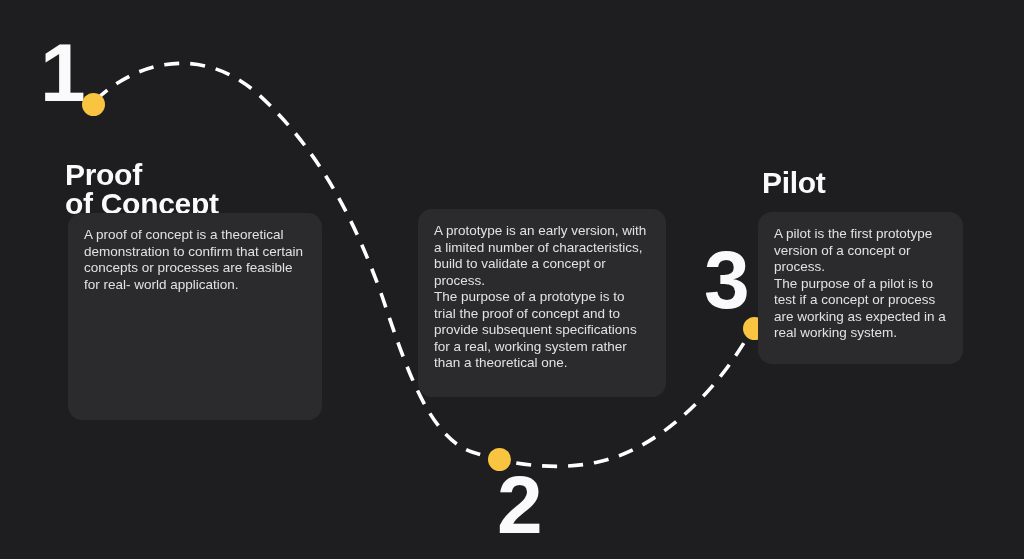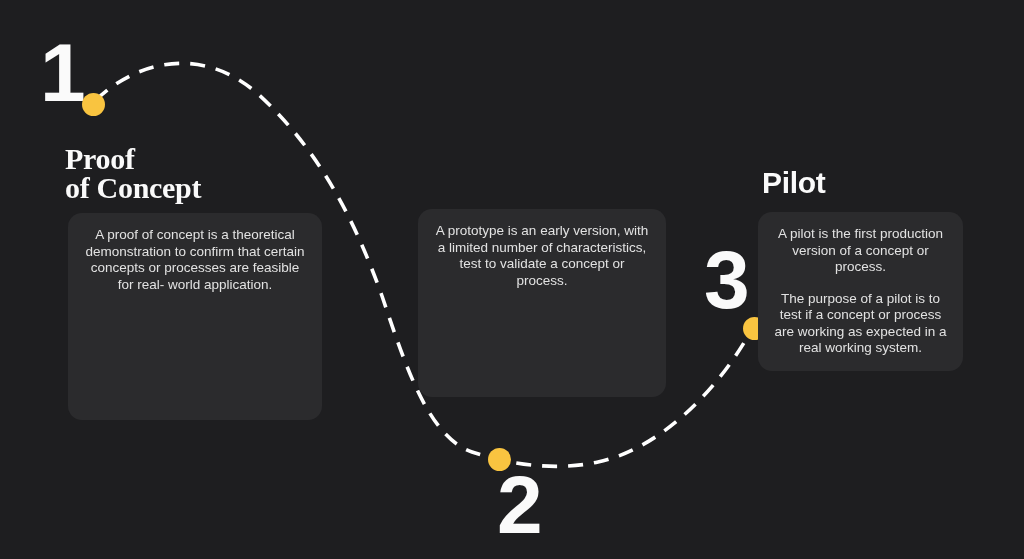--- a/index.html
+++ b/index.html
@@ -55,37 +55,36 @@
   .dot-2 { left: 488px; top: 448px; }
   .dot-3 { left: 743px; top: 317px; }
   .stage-title {
     position: absolute;
     color: var(--heading);
     font-weight: 700;
     font-size: 30px;
     line-height: 29px;
     letter-spacing: -0.3px;
   }
-  .title-1 { left: 65px;  top: 144px; font-family: Liberation Serif, serif; }
+  .title-1 { left: 65px;  top: 160px; }
   .title-2 { left: 419px; top: 170px; }
   .title-3 { left: 762px; top: 168px; }
   .stage-card {
     position: absolute;
     background: var(--card);
     border-radius: 14px;
     padding: 14px 16px;
     color: var(--body-text);
     font-size: 13.5px;
     line-height: 16.5px;
-    text-align: center;
   }
   .card-1 { left: 68px;  top: 213px; width: 254px; min-height: 207px; }
   .card-2 { left: 418px; top: 209px; width: 248px; min-height: 188px; }
   .card-3 { left: 758px; top: 212px; width: 205px; min-height: 152px; }
-  .stage-card p + p { margin-top: 15px; }
+  .stage-card p + p { }
 </style>
 </head>
 <body>
 
 <div class="canvas">
 
   <svg class="curve-svg" viewBox="0 0 1024 559" aria-hidden="true">
     <path d="M 96 100
              C 140 58, 205 47, 258 94
              C 315 146, 352 212, 382 296
@@ -100,26 +99,27 @@
     <span>Proof</span><br>
     <span>of Concept</span>
   </div>
   <div class="stage-card card-1">
     <p>A proof of concept is a theoretical demonstration to confirm that certain concepts or processes are feasible for real- world application.</p>
   </div>
 
   <div class="stage-number num-2">2</div>
   <div class="milestone-dot dot-2"></div>
   <div class="stage-card card-2">
-    <p>A prototype is an early version, with a limited number of characteristics, test to validate a concept or process.</p>
+    <p>A prototype is an early version, with a limited number of characteristics, build to validate a concept or process.</p>
+    <p>The purpose of a prototype is to trial the proof of concept and to provide subsequent specifications for a real, working system rather than a theoretical one.</p>
   </div>
 
   <div class="stage-number num-3">3</div>
   <div class="milestone-dot dot-3"></div>
   <div class="stage-title title-3">
     <span>Pilot</span>
   </div>
   <div class="stage-card card-3">
-    <p>A pilot is the first production version of a concept or process.</p>
+    <p>A pilot is the first prototype version of a concept or process.</p>
     <p>The purpose of a pilot is to test if a concept or process are working as expected in a real working system.</p>
   </div>
 
 </div>
 
 </body></html>

